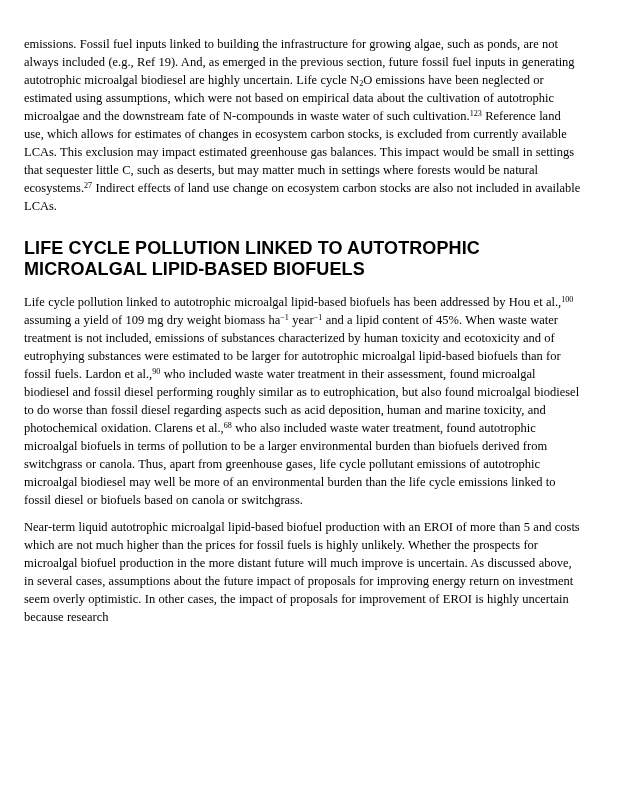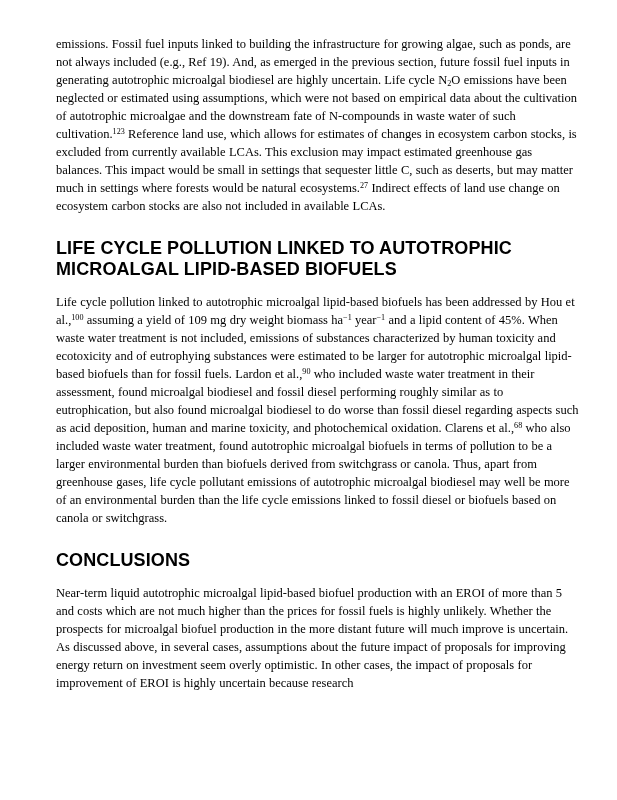--- a/index.html
+++ b/index.html
@@ -11,21 +11,21 @@
     width: 617px;
     height: 800px;
     overflow: hidden;
     color: #000000;
     font-family: "Liberation Serif", serif;
   }
   .page {
     box-sizing: border-box;
     width: 617px;
     height: 800px;
-    padding: 35px 36px 0 56px;
+    padding: 35px 36px 0 24px;
     background: #ffffff;
     border-radius: 18px;
   }
   p.body-para {
     margin: 0 0 9px 0;
     font-size: 12.5px;
     line-height: 18px;
     text-align: left;
     word-spacing: 0.2px;
   }
@@ -56,16 +56,15 @@
 <body>
 
 <main class="page">
   <p class="body-para">emissions. Fossil fuel inputs linked to building the infrastructure for growing algae, such as ponds, are not always included (e.g., Ref 19). And, as emerged in the previous section, future fossil fuel inputs in generating autotrophic microalgal biodiesel are highly uncertain. Life cycle N<sub class="rt">2</sub>O emissions have been neglected or estimated using assumptions, which were not based on empirical data about the cultivation of autotrophic microalgae and the downstream fate of N-compounds in waste water of such cultivation.<sup class="rt">123</sup> Reference land use, which allows for estimates of changes in ecosystem carbon stocks, is excluded from currently available LCAs. This exclusion may impact estimated greenhouse gas balances. This impact would be small in settings that sequester little C, such as deserts, but may matter much in settings where forests would be natural ecosystems.<sup class="rt">27</sup> Indirect effects of land use change on ecosystem carbon stocks are also not included in available LCAs.</p>
 
 
   <h1 class="section-heading">LIFE CYCLE POLLUTION LINKED TO AUTOTROPHIC MICROALGAL LIPID-BASED BIOFUELS</h1>
 
   <p class="body-para">Life cycle pollution linked to autotrophic microalgal lipid-based biofuels has been addressed by Hou et al.,<sup class="rt">100</sup> assuming a yield of 109 mg dry weight biomass ha<sup class="rt">−1</sup> year<sup class="rt">−1</sup> and a lipid content of 45%. When waste water treatment is not included, emissions of substances characterized by human toxicity and ecotoxicity and of eutrophying substances were estimated to be larger for autotrophic microalgal lipid-based biofuels than for fossil fuels. Lardon et al.,<sup class="rt">90</sup> who included waste water treatment in their assessment, found microalgal biodiesel and fossil diesel performing roughly similar as to eutrophication, but also found microalgal biodiesel to do worse than fossil diesel regarding aspects such as acid deposition, human and marine toxicity, and photochemical oxidation. Clarens et al.,<sup class="rt">68</sup> who also included waste water treatment, found autotrophic microalgal biofuels in terms of pollution to be a larger environmental burden than biofuels derived from switchgrass or canola. Thus, apart from greenhouse gases, life cycle pollutant emissions of autotrophic microalgal biodiesel may well be more of an environmental burden than the life cycle emissions linked to fossil diesel or biofuels based on canola or switchgrass.</p>
 
-  <h1 class="section-heading">CONCLUSIONS</h1>
 
   <p class="body-para">Near-term liquid autotrophic microalgal lipid-based biofuel production with an EROI of more than 5 and costs which are not much higher than the prices for fossil fuels is highly unlikely. Whether the prospects for microalgal biofuel production in the more distant future will much improve is uncertain. As discussed above, in several cases, assumptions about the future impact of proposals for improving energy return on investment seem overly optimistic. In other cases, the impact of proposals for improvement of EROI is highly uncertain because research</p>
 </main>
 
 </body></html>

